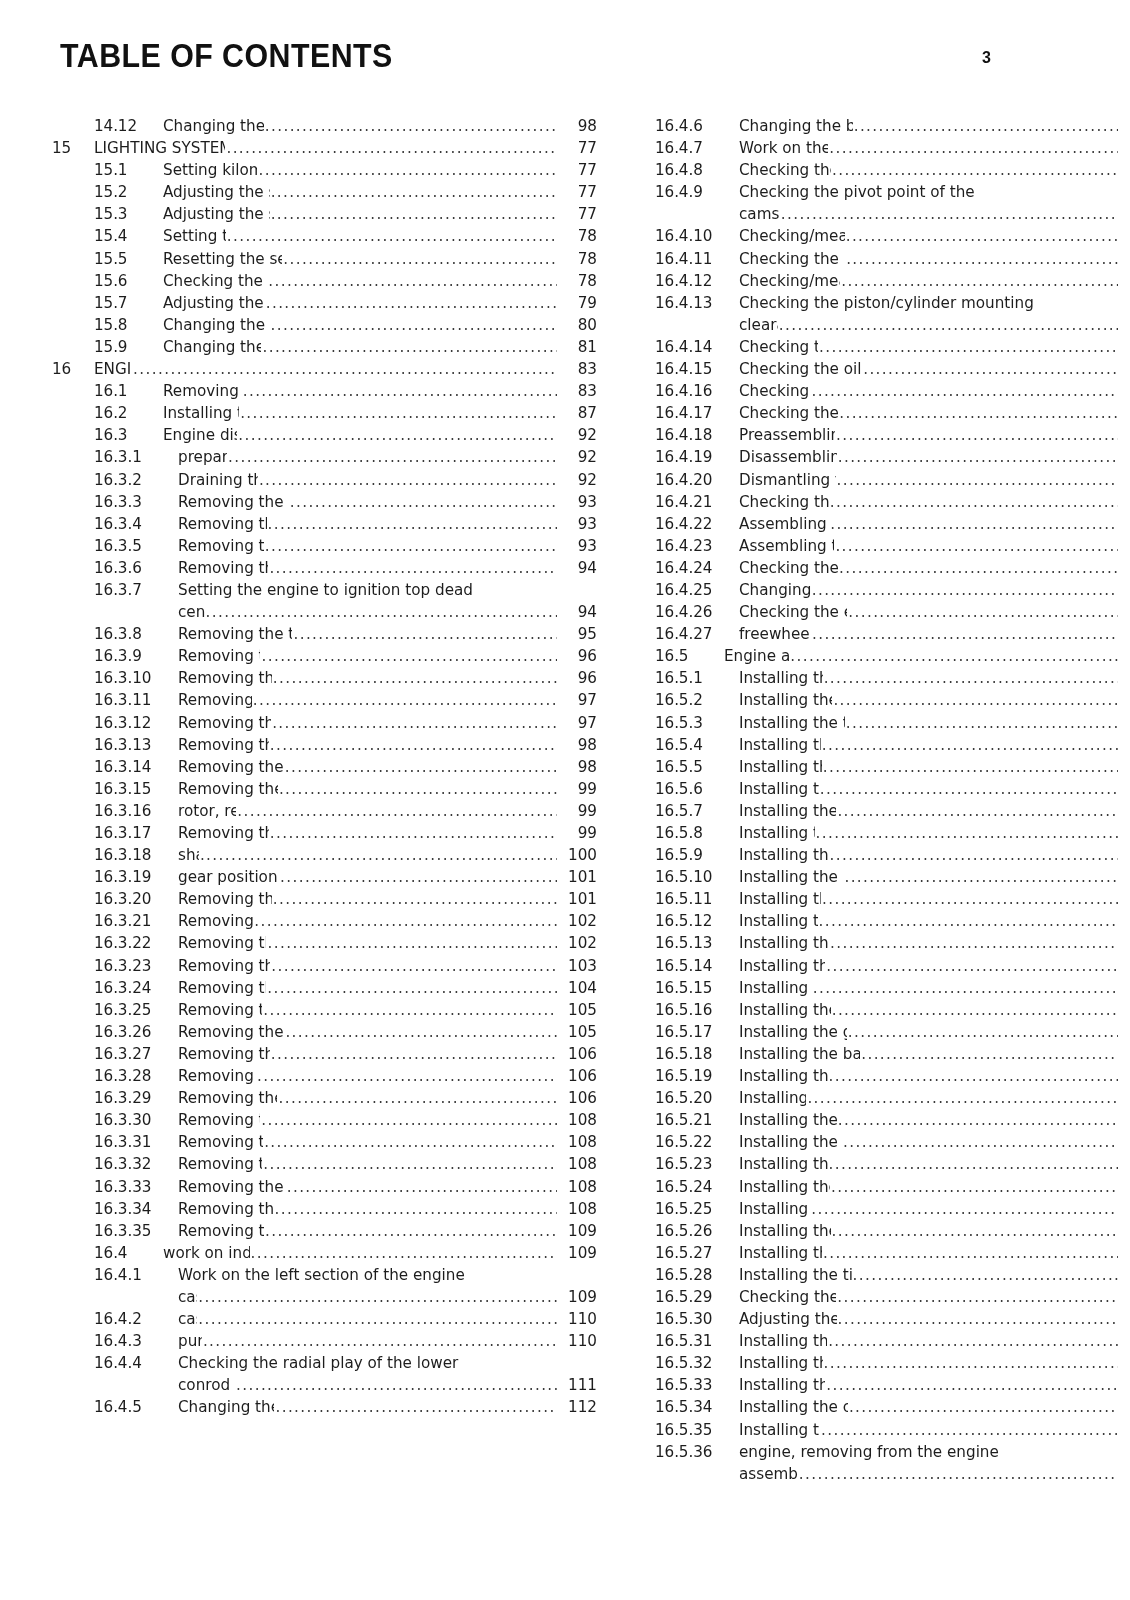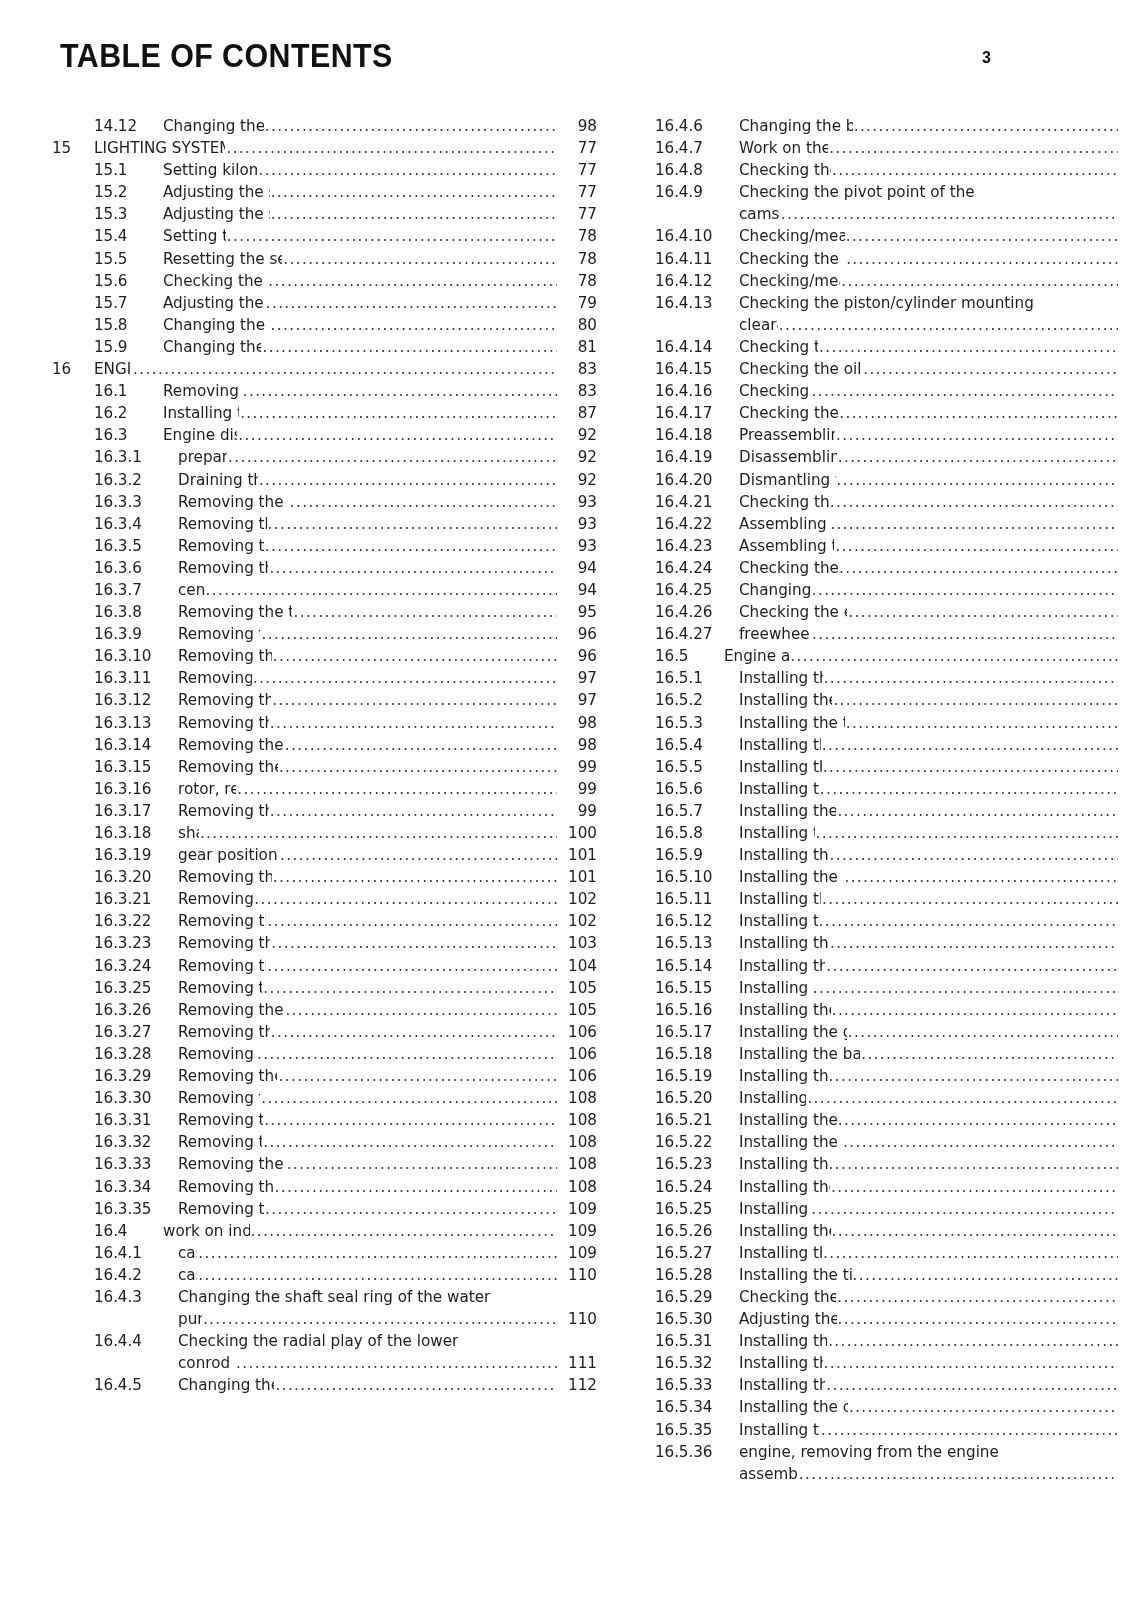--- a/index.html
+++ b/index.html
@@ -343,20 +343,21 @@
           <div class="toc-line">
             <span class="toc-label">Removing the clutch cover</span>
             <span class="toc-leader">........................................................................................................</span>
             <span class="toc-page">94</span>
           </div>
         </div>
       </div>
       <div class="toc-entry depth-3">
         <div class="toc-num">16.3.7</div>
         <div class="toc-body">
+          <div class="toc-wrap-first">Setting the engine to ignition top dead</div>
           <div class="toc-line">
             <span class="toc-label">center</span>
             <span class="toc-leader">........................................................................................................</span>
             <span class="toc-page">94</span>
           </div>
         </div>
       </div>
       <div class="toc-entry depth-3">
         <div class="toc-num">16.3.8</div>
         <div class="toc-body">
@@ -643,41 +644,41 @@
           <div class="toc-line">
             <span class="toc-label">work on individual parts</span>
             <span class="toc-leader">........................................................................................................</span>
             <span class="toc-page">109</span>
           </div>
         </div>
       </div>
       <div class="toc-entry depth-3">
         <div class="toc-num">16.4.1</div>
         <div class="toc-body">
+          <div class="toc-wrap-first">Work on the left section of the engine</div>
           <div class="toc-line">
             <span class="toc-label">case</span>
             <span class="toc-leader">........................................................................................................</span>
             <span class="toc-page">109</span>
           </div>
         </div>
       </div>
       <div class="toc-entry depth-3">
         <div class="toc-num">16.4.2</div>
         <div class="toc-body">
           <div class="toc-line">
             <span class="toc-label">case</span>
             <span class="toc-leader">........................................................................................................</span>
             <span class="toc-page">110</span>
           </div>
         </div>
       </div>
       <div class="toc-entry depth-3">
         <div class="toc-num">16.4.3</div>
         <div class="toc-body">
-          <div class="toc-wrap-first">Changing the shaft seal ring of the water</div>
           <div class="toc-line">
             <span class="toc-label">pump</span>
             <span class="toc-leader">........................................................................................................</span>
             <span class="toc-page">110</span>
           </div>
         </div>
       </div>
       <div class="toc-entry depth-3">
         <div class="toc-num">16.4.4</div>
         <div class="toc-body">

